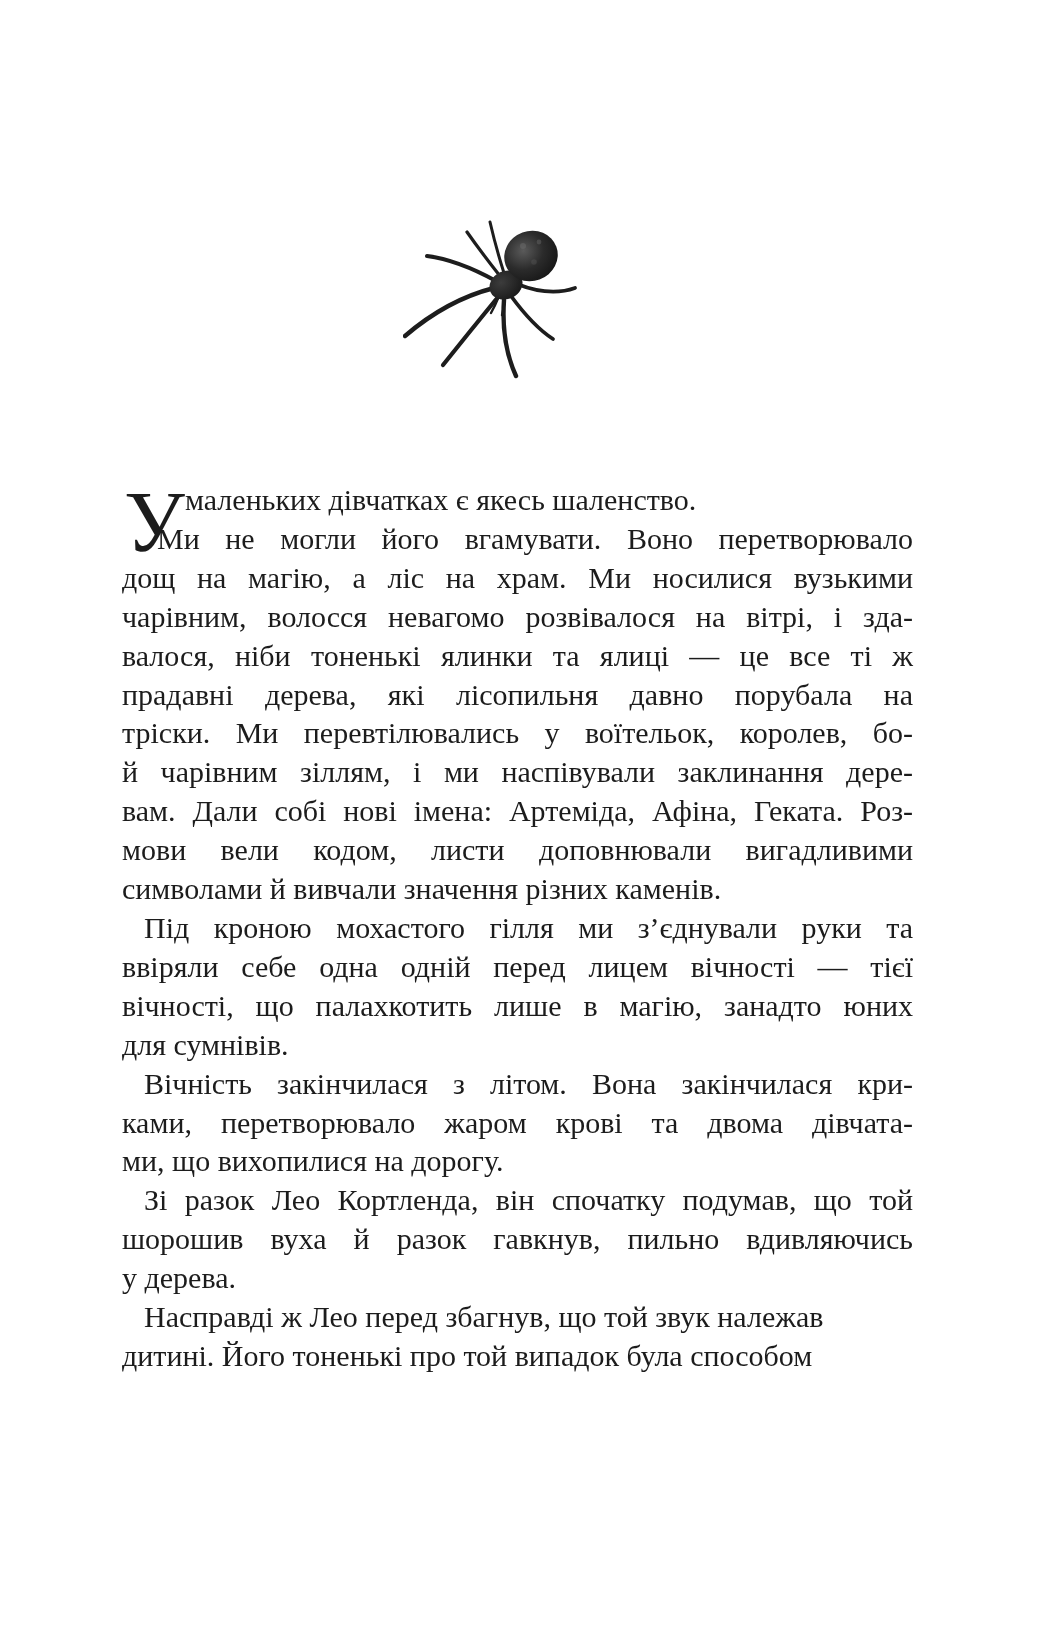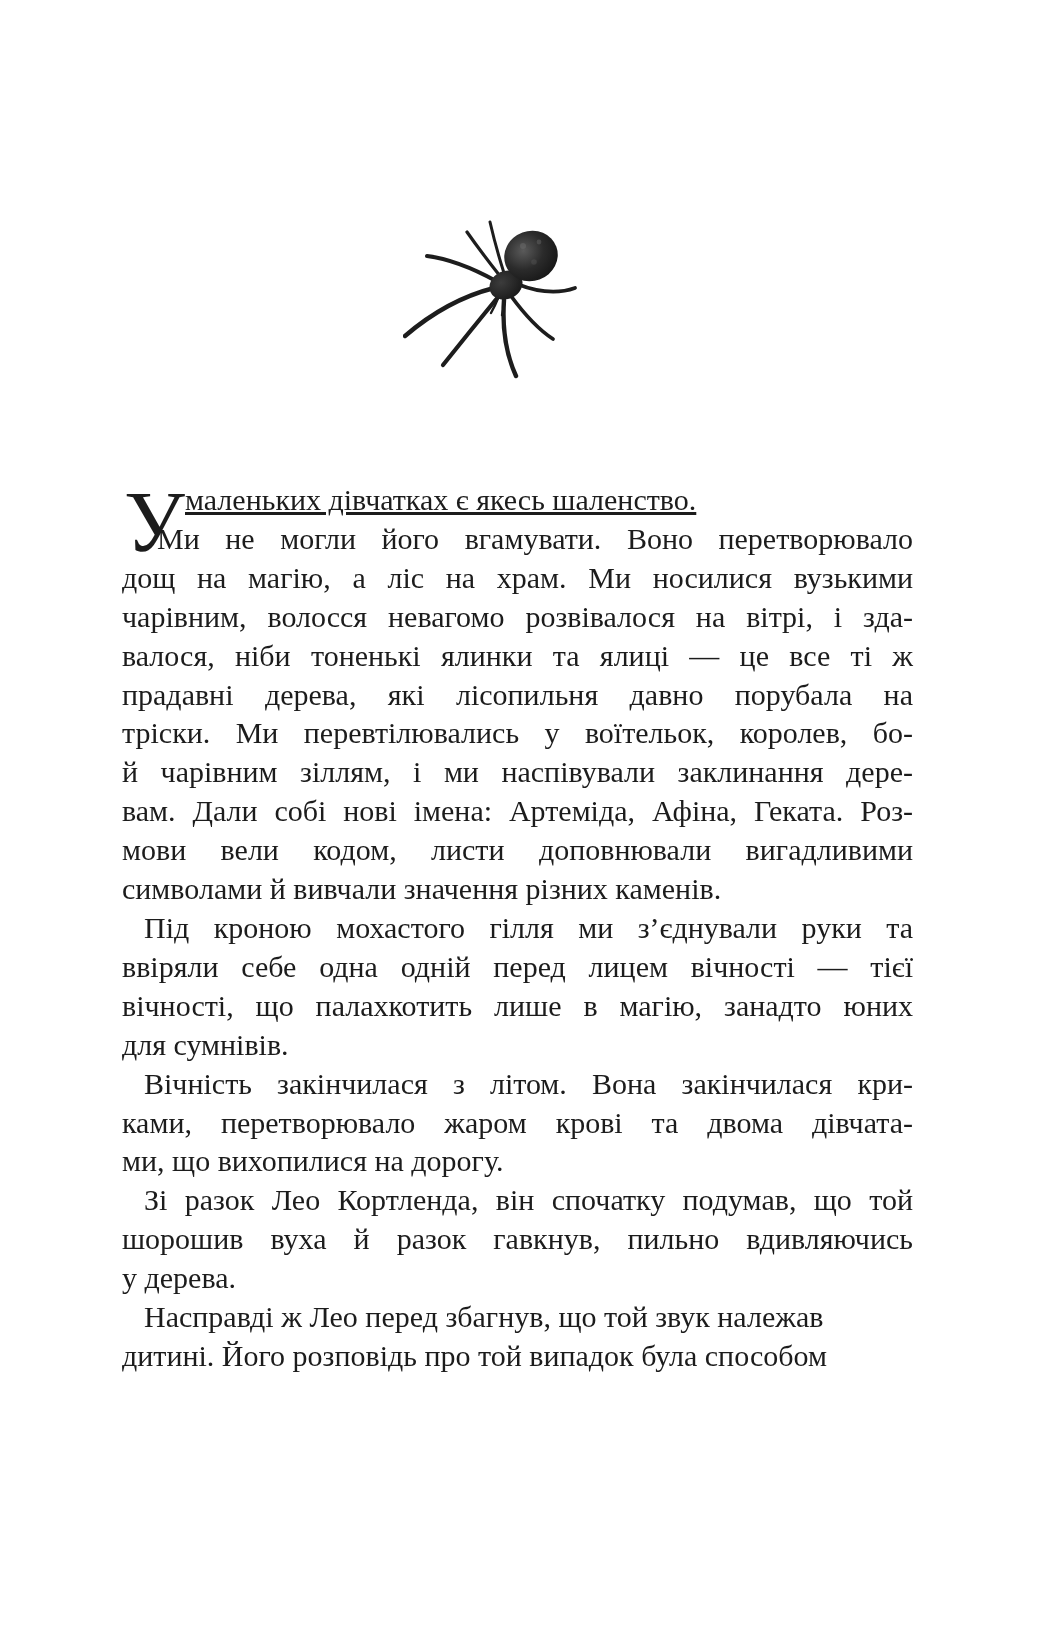--- a/index.html
+++ b/index.html
@@ -36,21 +36,21 @@
     line-height:1;
     color:#1c1c1c;
   }
   .paragraph{margin:0;padding:0;}
   .line{
     text-align:justify;
     text-align-last:justify;
     white-space:normal;
   }
   .line.last{text-align-last:left;}
-  .line.dc1{padding-left:63px;text-decoration:underline;}
+  .line.dc1{padding-left:63px;}
   .line.dc2{padding-left:35px;}
   .line.ind{padding-left:22px;}
 </style>
 </head>
 <body>
 
 <div class="page">
 
   <svg class="spider" viewBox="0 0 175 162" xmlns="http://www.w3.org/2000/svg" aria-hidden="true">
     <defs>
@@ -112,17 +112,17 @@
         <div class="line">ками, перетворювало жаром крові та двома дівчата-</div>
         <div class="line last">ми, що вихопилися на дорогу.</div>
       </div>
       <div class="paragraph">
         <div class="line ind">Зі разок Лео Кортленда, він спочатку подумав, що той</div>
         <div class="line">шорошив вуха й разок гавкнув, пильно вдивляючись</div>
         <div class="line last">у дерева.</div>
       </div>
       <div class="paragraph">
         <div class="line ind last">Насправді ж Лео перед збагнув, що той звук належав</div>
-        <div class="line last">дитині. Його розповідь про той випадок була способом</div>
+        <div class="line last">дитині. Його тоненькі про той випадок була способом</div>
       </div>
     </div>
 
 </div>
 
 </body></html>

